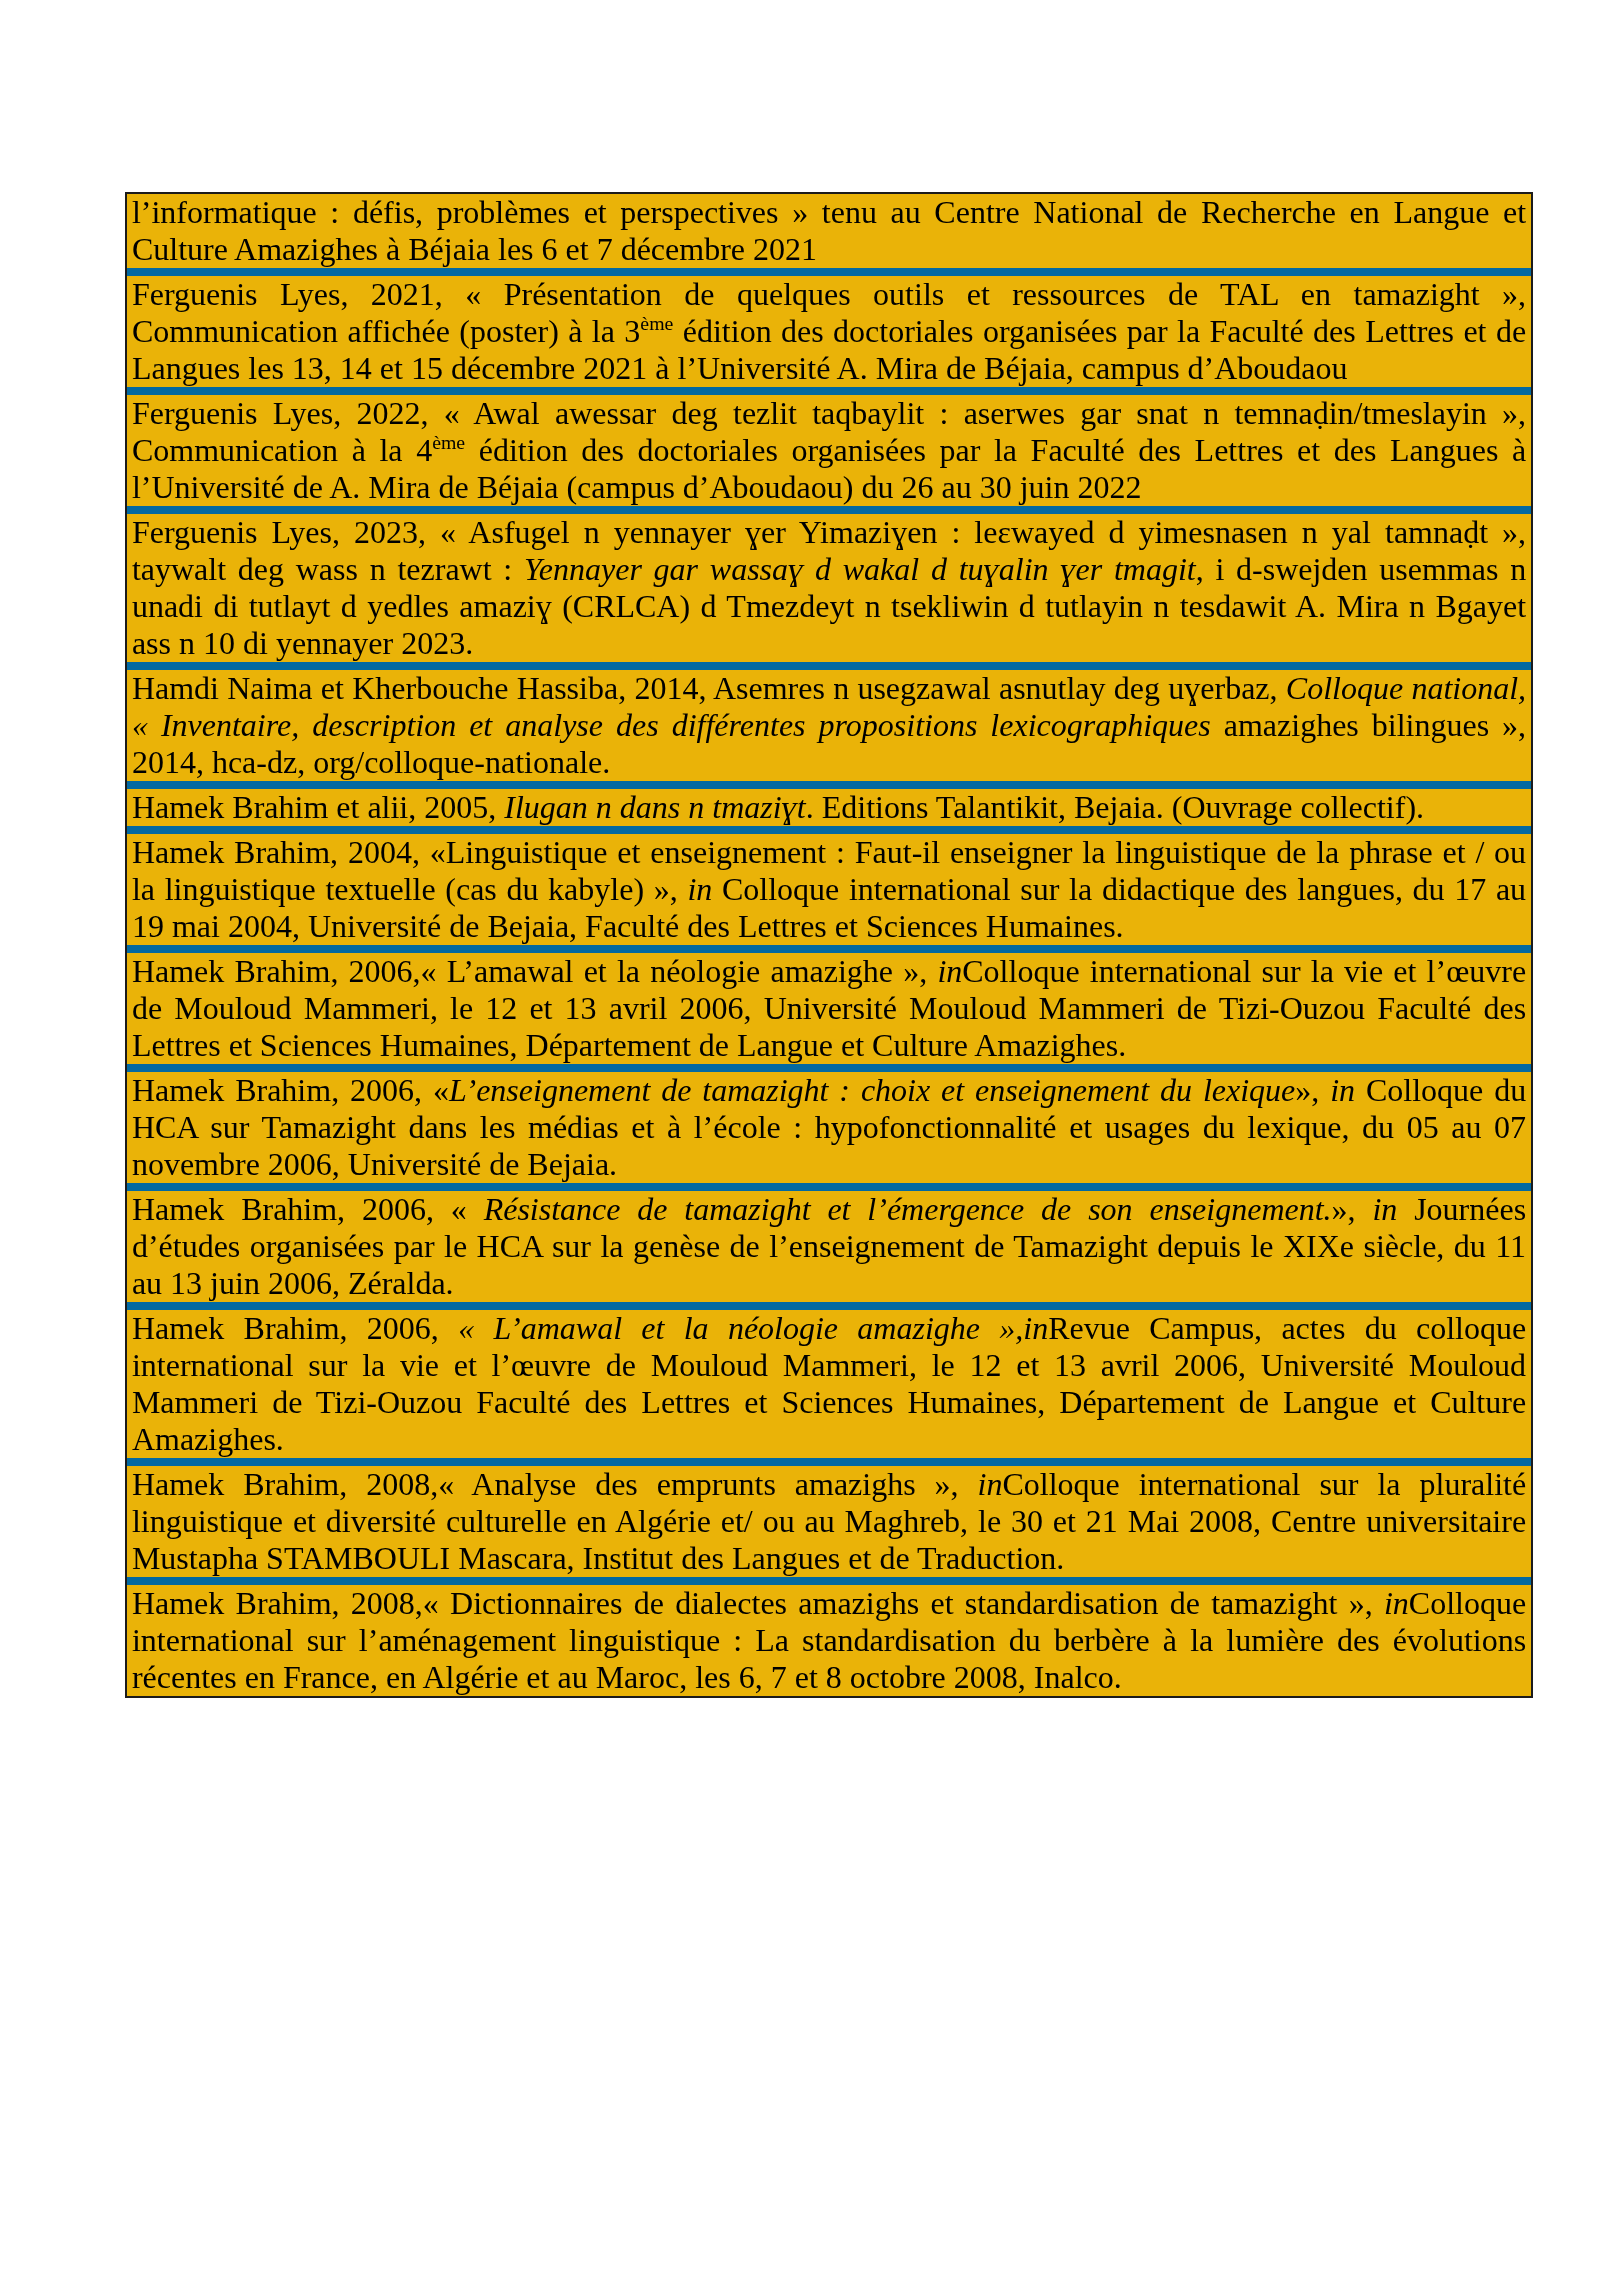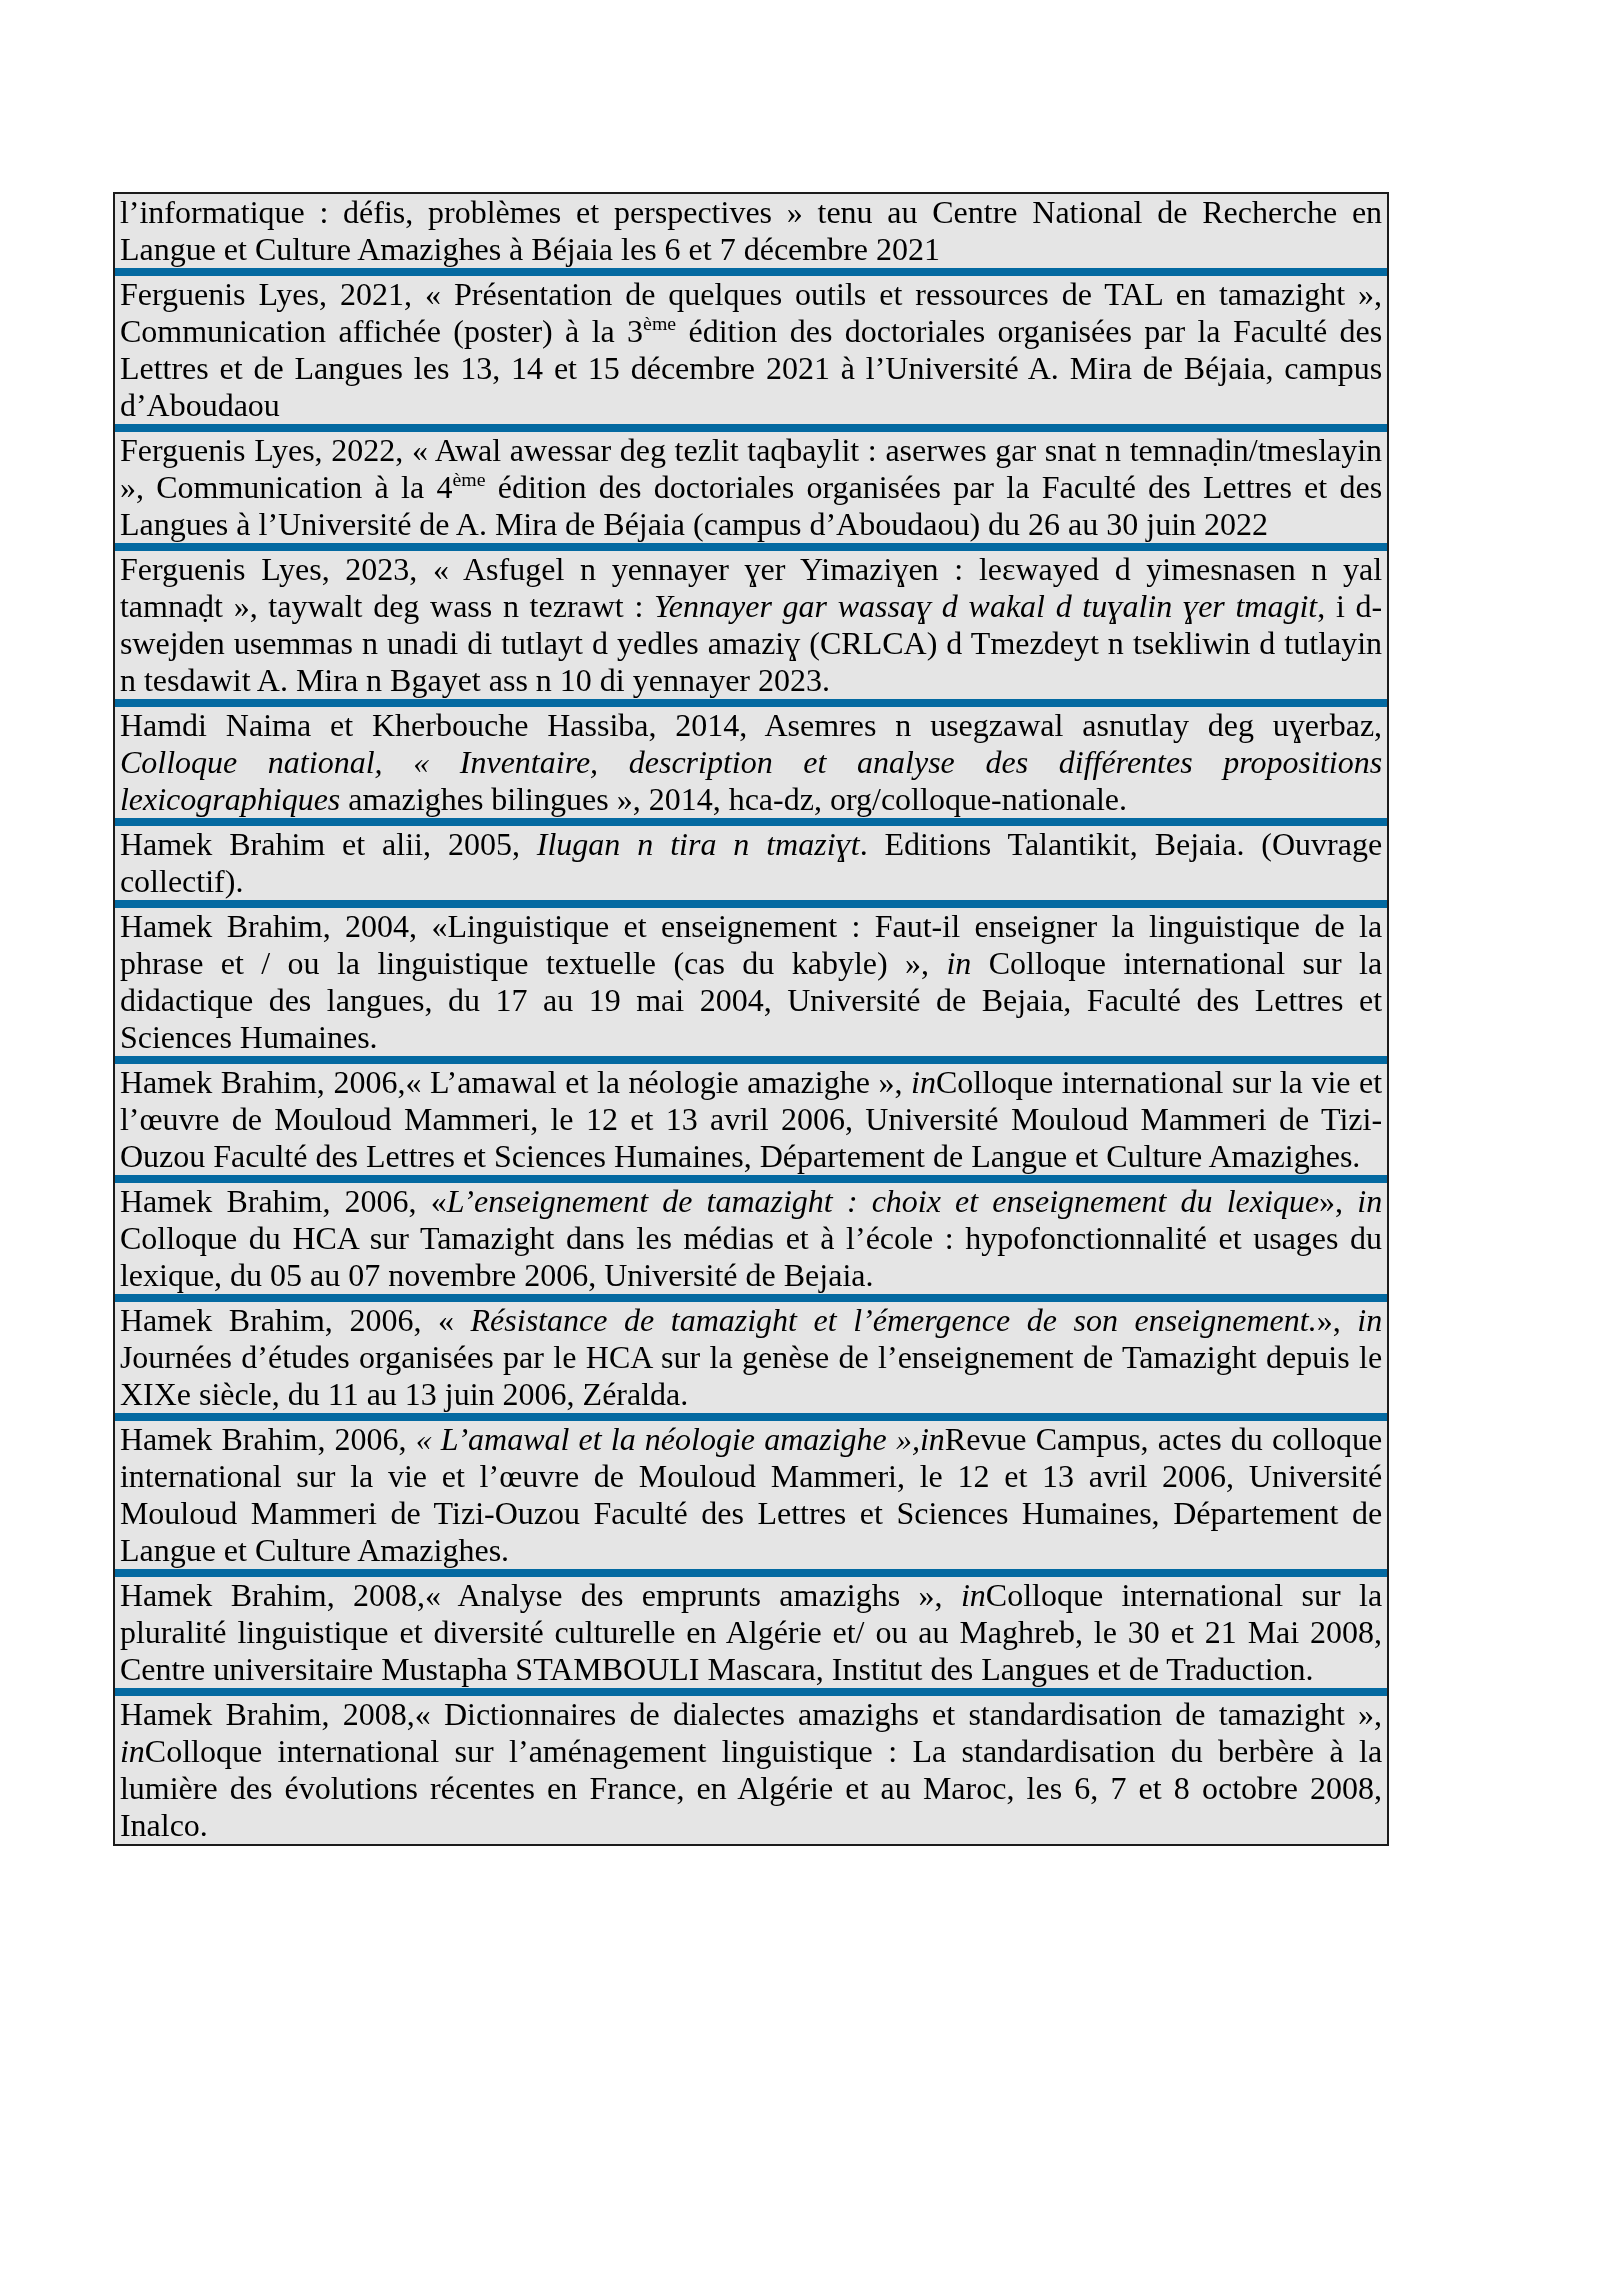--- a/index.html
+++ b/index.html
@@ -5,25 +5,25 @@
   html,body{margin:0;padding:0;}
   body{
     width:1621px;height:2293px;
     background:#ffffff;
     font-family:"Liberation Serif","DejaVu Serif",serif;
     color:#000000;
     position:relative;
   }
   .doc-table{
     position:absolute;
-    left:113px;top:192px;
-    width:1276px;
+    left:125px;top:192px;
+    width:1408px;
     box-sizing:border-box;
     border:2.9px solid #1b1b1b;
-    background:#e5e5e5;
+    background:#eab308;
   }
   .ref-row{
     box-sizing:border-box;
     padding:0 4.9px;
     font-size:32px;
     line-height:37px;
     text-align:justify;
     overflow-wrap:break-word;
   }
   .ref-row + .ref-row{
@@ -44,21 +44,21 @@
 </style>
 </head>
 <body>
 
 <div class="doc-table" id="refTable" style="border-color: rgb(27, 27, 27);">
     <div class="ref-row"><span class="run-normal">l’informatique : défis, problèmes et perspectives » tenu au Centre National de Recherche en Langue et Culture Amazighes à Béjaia les 6 et 7 décembre 2021</span></div>
     <div class="ref-row"><span class="run-normal">Ferguenis Lyes, 2021, « Présentation de quelques outils et ressources de TAL en tamazight », Communication affichée (poster) à la 3</span><span class="run-superscript">ème</span><span class="run-normal"> édition des doctoriales organisées par la Faculté des Lettres et de Langues les 13, 14 et 15 décembre 2021 à l’Université A. Mira de Béjaia, campus d’Aboudaou</span></div>
     <div class="ref-row"><span class="run-normal">Ferguenis Lyes, 2022, « Awal awessar deg tezlit taqbaylit : aserwes gar snat n temnaḍin/tmeslayin », Communication à la 4</span><span class="run-superscript">ème</span><span class="run-normal"> édition des doctoriales organisées par la Faculté des Lettres et des Langues à l’Université de A. Mira de Béjaia (campus d’Aboudaou)  du 26 au 30 juin 2022</span></div>
     <div class="ref-row"><span class="run-normal">Ferguenis Lyes, 2023, « Asfugel n yennayer ɣer Yimaziɣen : leɛwayed d yimesnasen n yal tamnaḍt », taywalt deg wass n tezrawt : </span><span class="run-italic">Yennayer gar wassaɣ d wakal d tuɣalin ɣer tmagit</span><span class="run-normal">, i d-swejden usemmas n unadi di tutlayt d yedles amaziɣ (CRLCA) d Tmezdeyt n tsekliwin d tutlayin n tesdawit A. Mira n Bgayet ass n 10 di yennayer 2023.</span></div>
     <div class="ref-row"><span class="run-normal">Hamdi Naima et Kherbouche Hassiba, 2014, Asemres n usegzawal asnutlay deg uɣerbaz, </span><span class="run-italic">Colloque national, « Inventaire, description et analyse des différentes propositions lexicographiques</span><span class="run-normal"> amazighes bilingues », 2014, hca-dz, org/colloque-nationale.</span></div>
-    <div class="ref-row"><span class="run-normal">Hamek Brahim et alii, 2005, </span><span class="run-italic">Ilugan n tira n tmaziɣt</span><span class="run-normal">. Editions Talantikit, Bejaia. (Ouvrage collectif).</span></div>
+    <div class="ref-row"><span class="run-normal">Hamek Brahim et alii, 2005, </span><span class="run-italic">Ilugan n dans n tmaziɣt</span><span class="run-normal">. Editions Talantikit, Bejaia. (Ouvrage collectif).</span></div>
     <div class="ref-row"><span class="run-normal">Hamek Brahim, 2004, «Linguistique et enseignement : Faut-il enseigner la linguistique de la phrase et / ou la linguistique textuelle (cas du kabyle) », </span><span class="run-italic">in</span><span class="run-normal"> Colloque international sur la didactique des langues, du 17 au 19 mai 2004, Université de Bejaia, Faculté des Lettres et Sciences Humaines.</span></div>
     <div class="ref-row"><span class="run-normal">Hamek Brahim, 2006,« L’amawal et la néologie amazighe », </span><span class="run-italic">in</span><span class="run-normal">Colloque international sur la vie et l’œuvre de Mouloud Mammeri, le 12 et 13 avril 2006, Université Mouloud Mammeri de Tizi-Ouzou Faculté des Lettres et Sciences Humaines, Département de Langue et Culture Amazighes.</span></div>
     <div class="ref-row"><span class="run-normal">Hamek Brahim, 2006, «</span><span class="run-italic">L’enseignement de tamazight : choix et enseignement du lexique</span><span class="run-normal">», </span><span class="run-italic">in</span><span class="run-normal"> Colloque du HCA sur Tamazight dans les médias et à l’école : hypofonctionnalité et usages du lexique, du 05 au 07 novembre 2006, Université de Bejaia.</span></div>
     <div class="ref-row"><span class="run-normal">Hamek Brahim, 2006, « </span><span class="run-italic">Résistance de tamazight et l’émergence de son enseignement.</span><span class="run-normal">», </span><span class="run-italic">in</span><span class="run-normal"> Journées d’études organisées par le HCA sur la genèse de l’enseignement de Tamazight depuis le XIXe siècle, du 11 au 13 juin 2006, Zéralda.</span></div>
     <div class="ref-row"><span class="run-normal">Hamek Brahim, 2006, </span><span class="run-italic">« L’amawal et la néologie amazighe »,in</span><span class="run-normal">Revue Campus, actes du colloque international sur la vie et l’œuvre de Mouloud Mammeri, le 12 et 13 avril 2006, Université Mouloud Mammeri de Tizi-Ouzou Faculté des Lettres et Sciences Humaines, Département de Langue et Culture Amazighes.</span></div>
     <div class="ref-row"><span class="run-normal">Hamek Brahim, 2008,« Analyse des emprunts amazighs », </span><span class="run-italic">in</span><span class="run-normal">Colloque international sur la pluralité linguistique et diversité culturelle en Algérie et/ ou au Maghreb, le 30 et 21 Mai 2008, Centre universitaire Mustapha STAMBOULI Mascara, Institut des Langues et de Traduction.</span></div>
     <div class="ref-row"><span class="run-normal">Hamek Brahim, 2008,« Dictionnaires de dialectes amazighs et standardisation de tamazight », </span><span class="run-italic">in</span><span class="run-normal">Colloque international sur l’aménagement linguistique : La standardisation du berbère à la lumière des évolutions récentes en France, en Algérie et au Maroc, les 6, 7 et 8 octobre 2008, Inalco.</span></div>
   </div>
 
 

